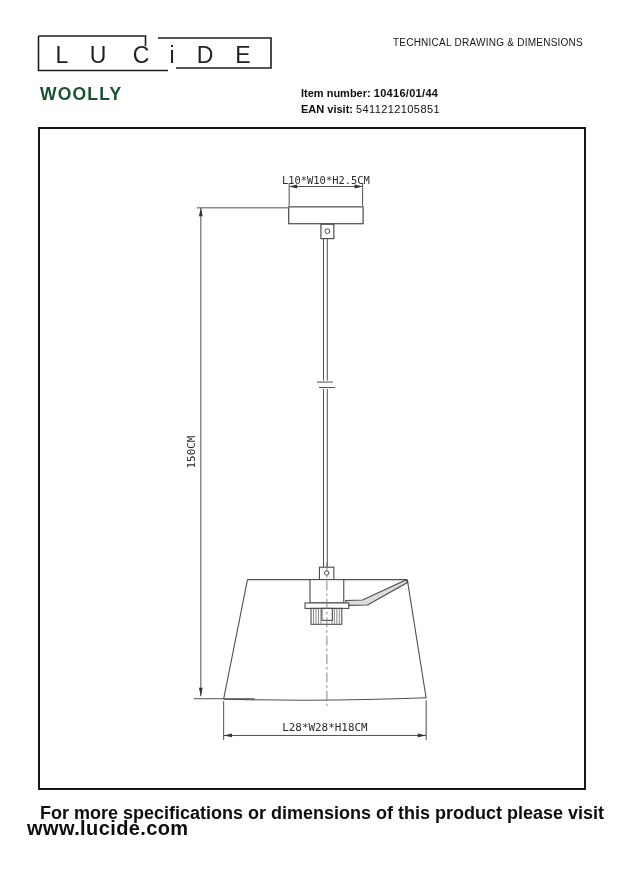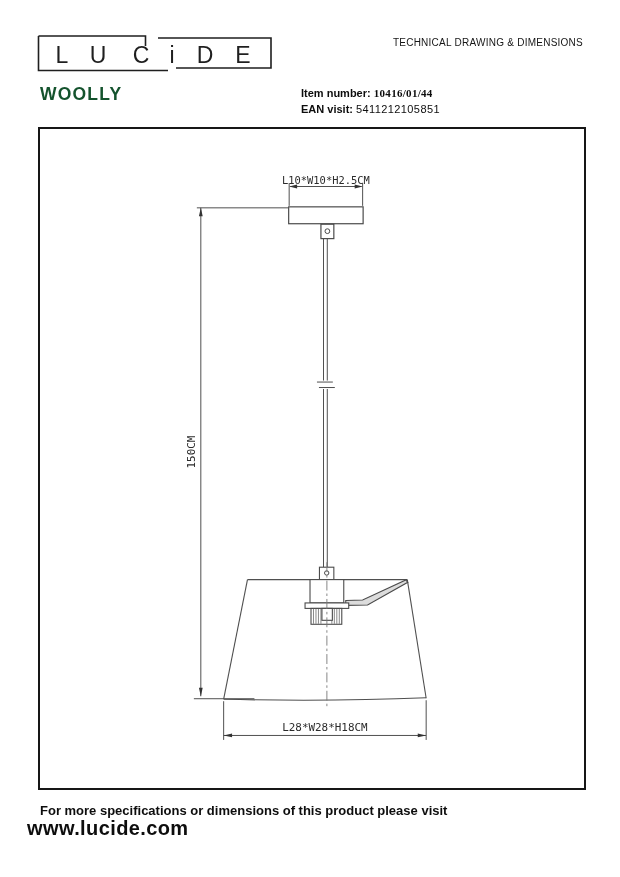--- a/index.html
+++ b/index.html
@@ -25,41 +25,41 @@
   }
   .doc-title {
     position: absolute; top: 37px; right: 37px;
     font-size: 10px; letter-spacing: 0.25px; color: #161616; text-align: center;
   }
   .codes {
     position: absolute; left: 301px; top: 86px;
     font-size: 11px; line-height: 15.5px; color: #0d0d0d;
   }
   .codes .lbl { font-weight: bold; }
-  .codes .val-bold { font-weight: bold; letter-spacing: 0.3px; font-family: Liberation Serif, serif; }
+  .codes .val-bold { font-weight: bold; letter-spacing: 0.3px; }
   .codes .val { font-weight: normal; letter-spacing: 0.4px; text-align: center; }
 
   
   .drawing-box {
     position: absolute; left: 38px; top: 127px;
     width: 548px; height: 663px;
     border: 2px solid #161616;
     background: #fff;
     text-align: right;
   }
   .drawing-box svg { display: block; width: 100%; height: 100%; }
   .dimtext {
     font-family: "DejaVu Sans Mono", monospace;
     fill: #2b2b2b;
   }
 
   
   .footer-note {
     position: absolute; left: 40px; top: 803px;
-    font-size: 13px; font-weight: bold; color: #0d0d0d;
+    font-size: 18px; font-weight: bold; color: #0d0d0d;
   }
   .website {
     position: absolute; left: 27px; top: 817px;
     font-size: 20px; font-weight: bold; letter-spacing: 0.4px; color: #0d0d0d;
   }
 </style>
 </head>
 <body>
 
 <div class="page">

